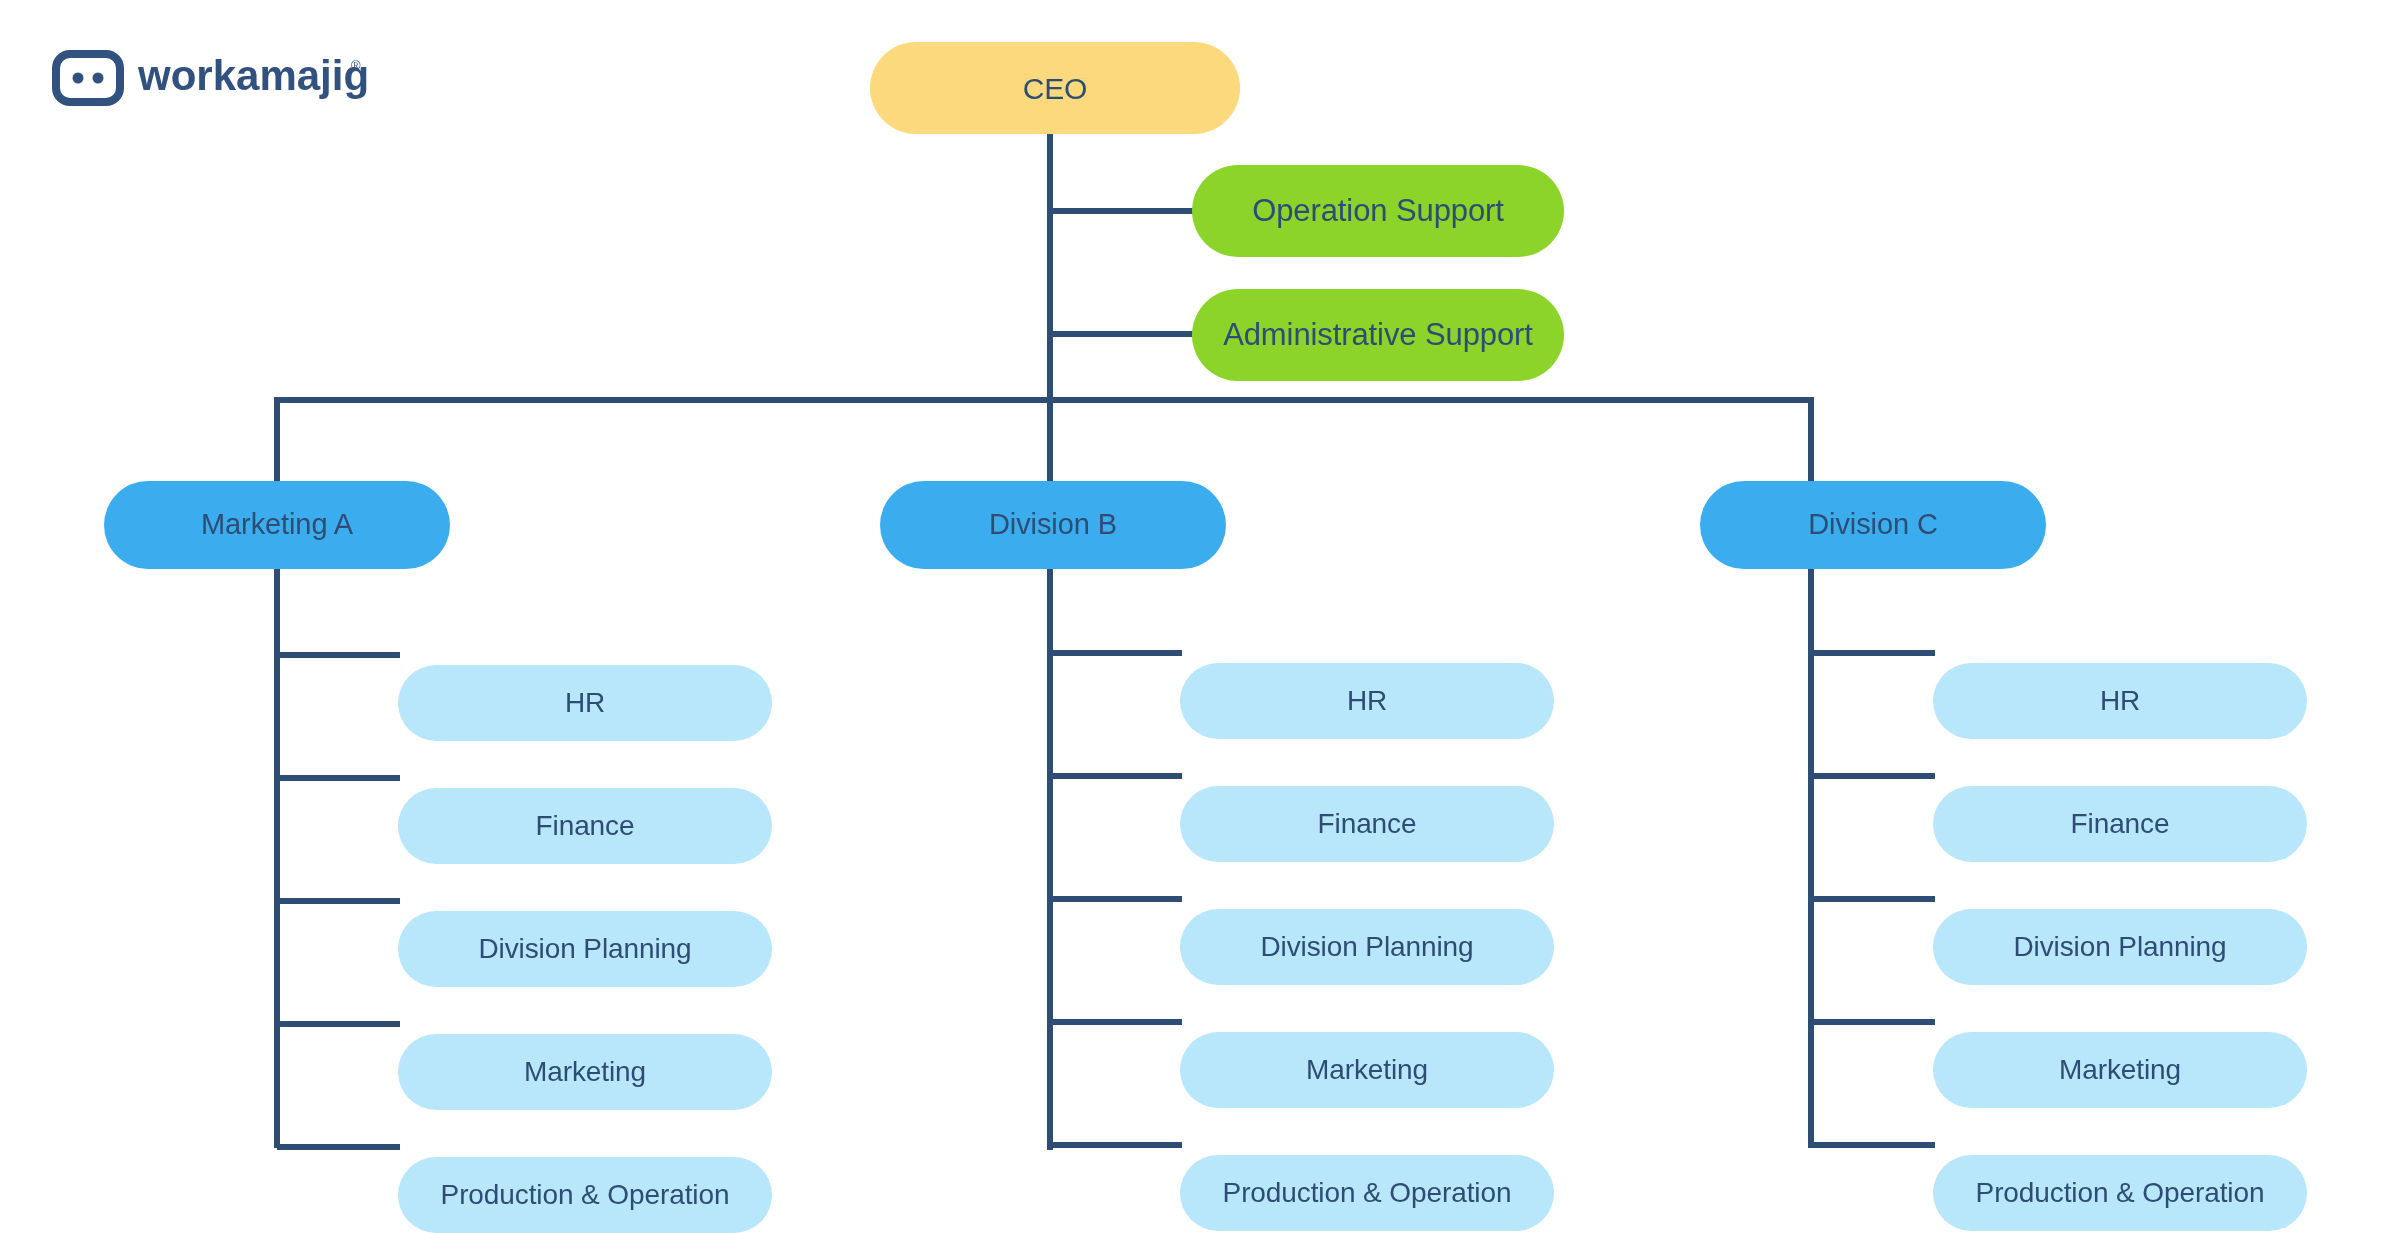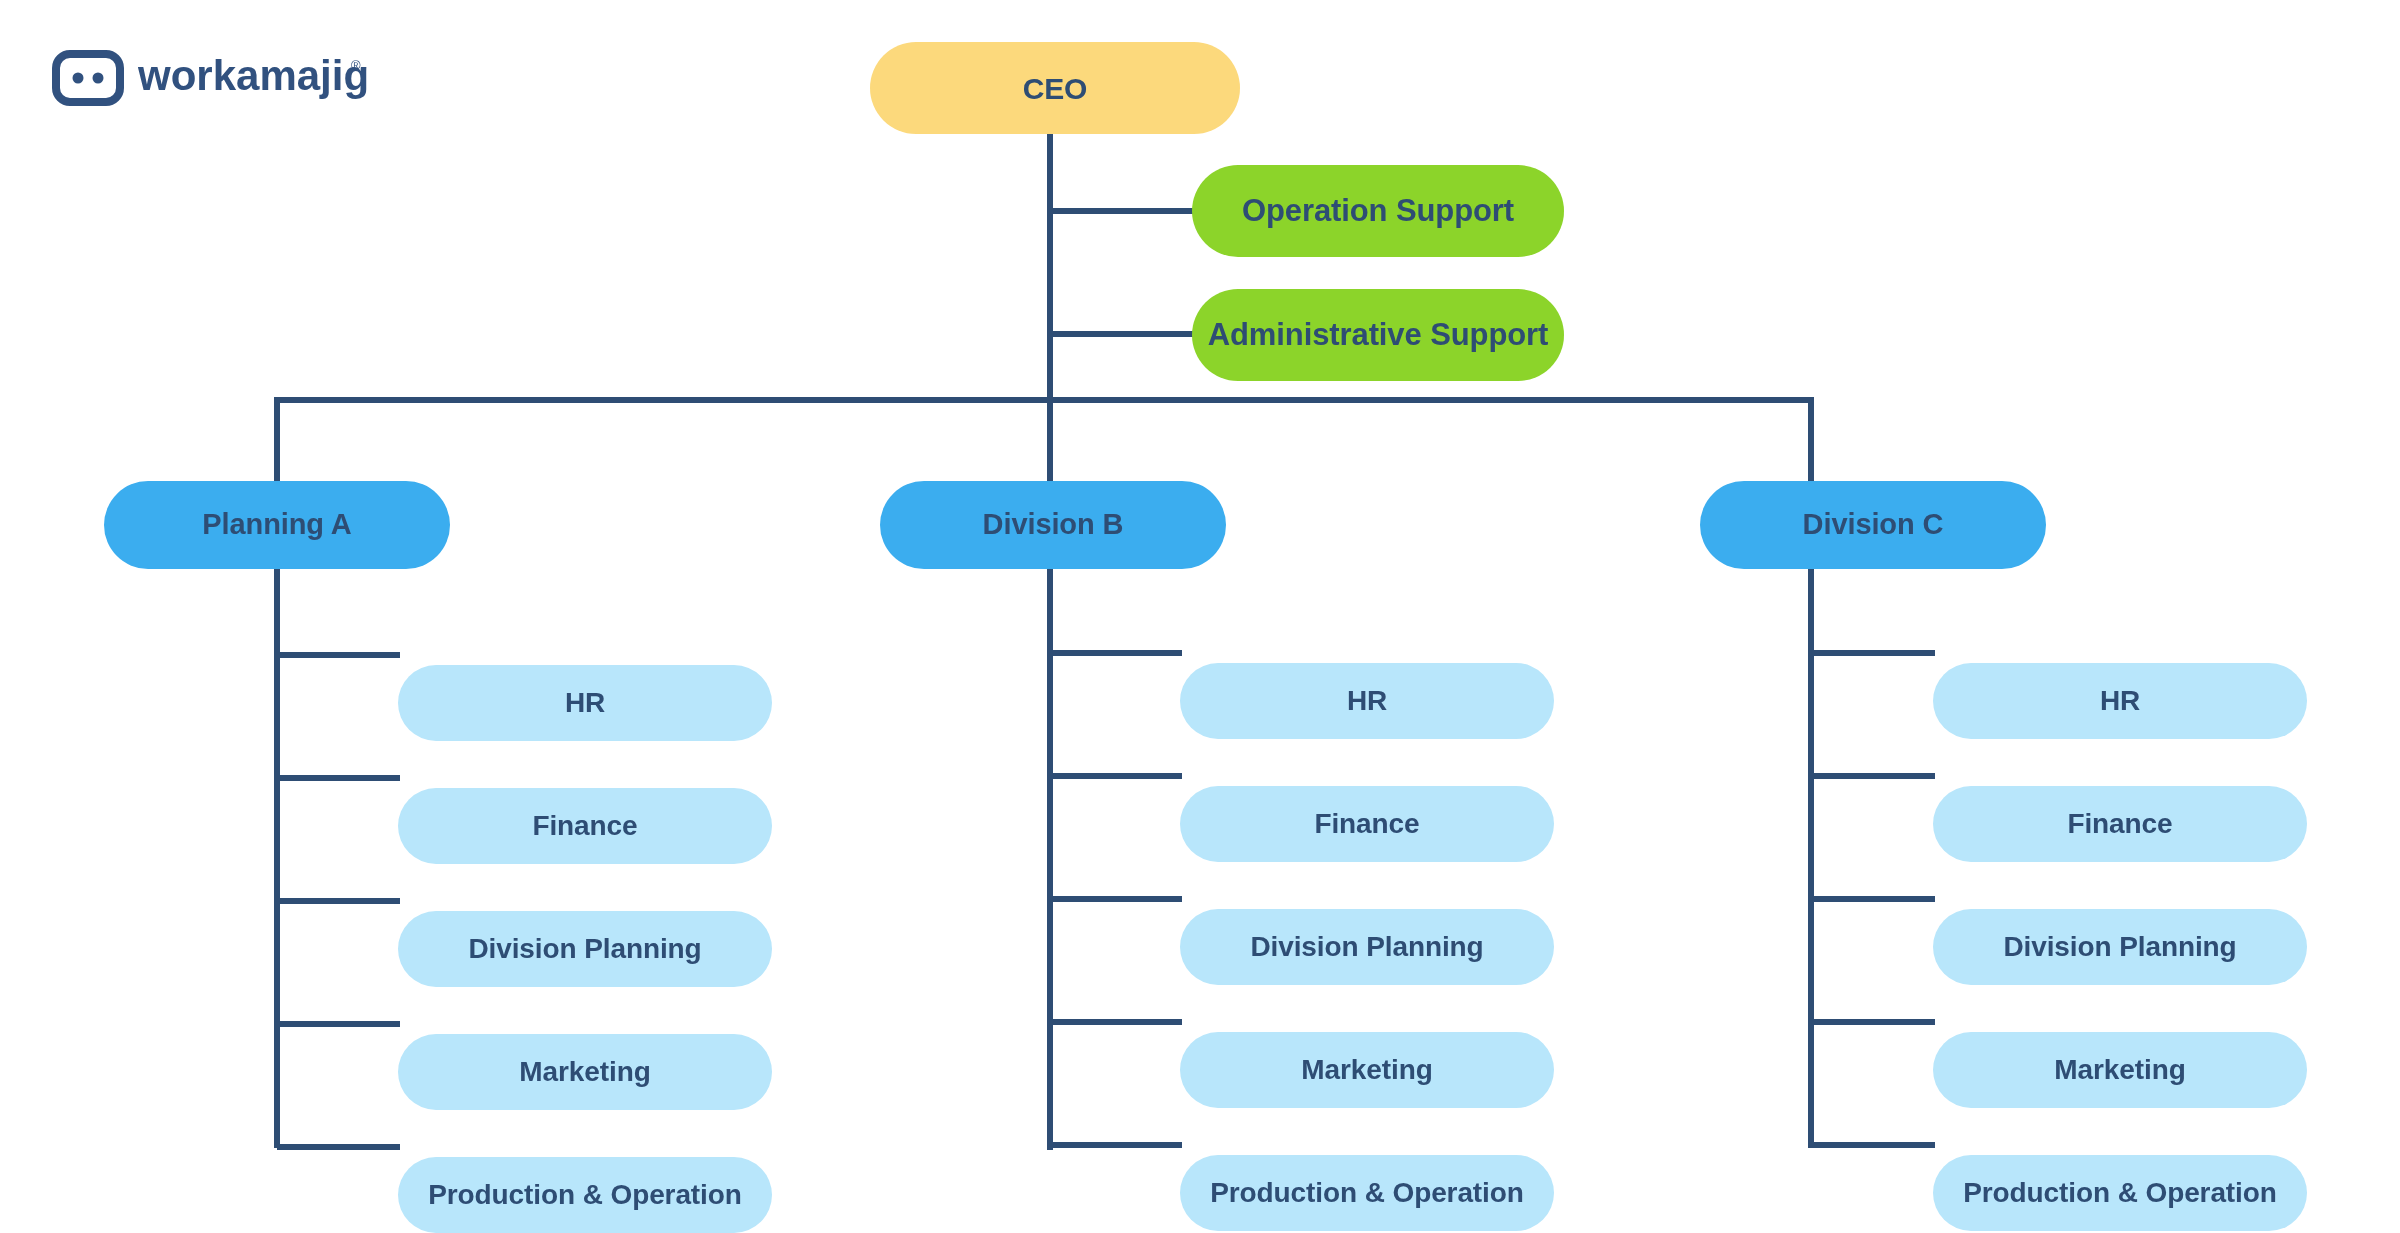--- a/index.html
+++ b/index.html
@@ -44,21 +44,21 @@
 
   
   .node {
     position: absolute;
     display: flex;
     align-items: center;
     justify-content: center;
     box-sizing: border-box;
     border-radius: 999px;
     color: #2e4d74;
-    font-weight: bold;
+    font-weight: normal;
     letter-spacing: -0.1px;
     text-align: center;
     line-height: 1.1;
     white-space: nowrap;
     user-select: none;
   }
   .node-ceo {
     background: #fcd97c;
     font-size: 30px;
   }
@@ -134,21 +134,21 @@
 
   <div class="node node-support" style="left:1192px; top:165px; width:372px; height:92px;">
     <span>Operation Support</span>
   </div>
 
   <div class="node node-support" style="left:1192px; top:289px; width:372px; height:92px;">
     <span>Administrative Support</span>
   </div>
 
   <div class="node node-division" style="left:104px; top:481px; width:346px; height:88px;">
-    <span>Planning A</span>
+    <span>Marketing A</span>
   </div>
 
   <div class="node node-dept" style="left:398px; top:617px; width:374px; height:76px;">
     <span>HR</span>
   </div>
   <div class="node node-dept" style="left:398px; top:740px; width:374px; height:76px;">
     <span>Finance</span>
   </div>
   <div class="node node-dept" style="left:398px; top:863px; width:374px; height:76px;">
     <span>Division Planning</span>

